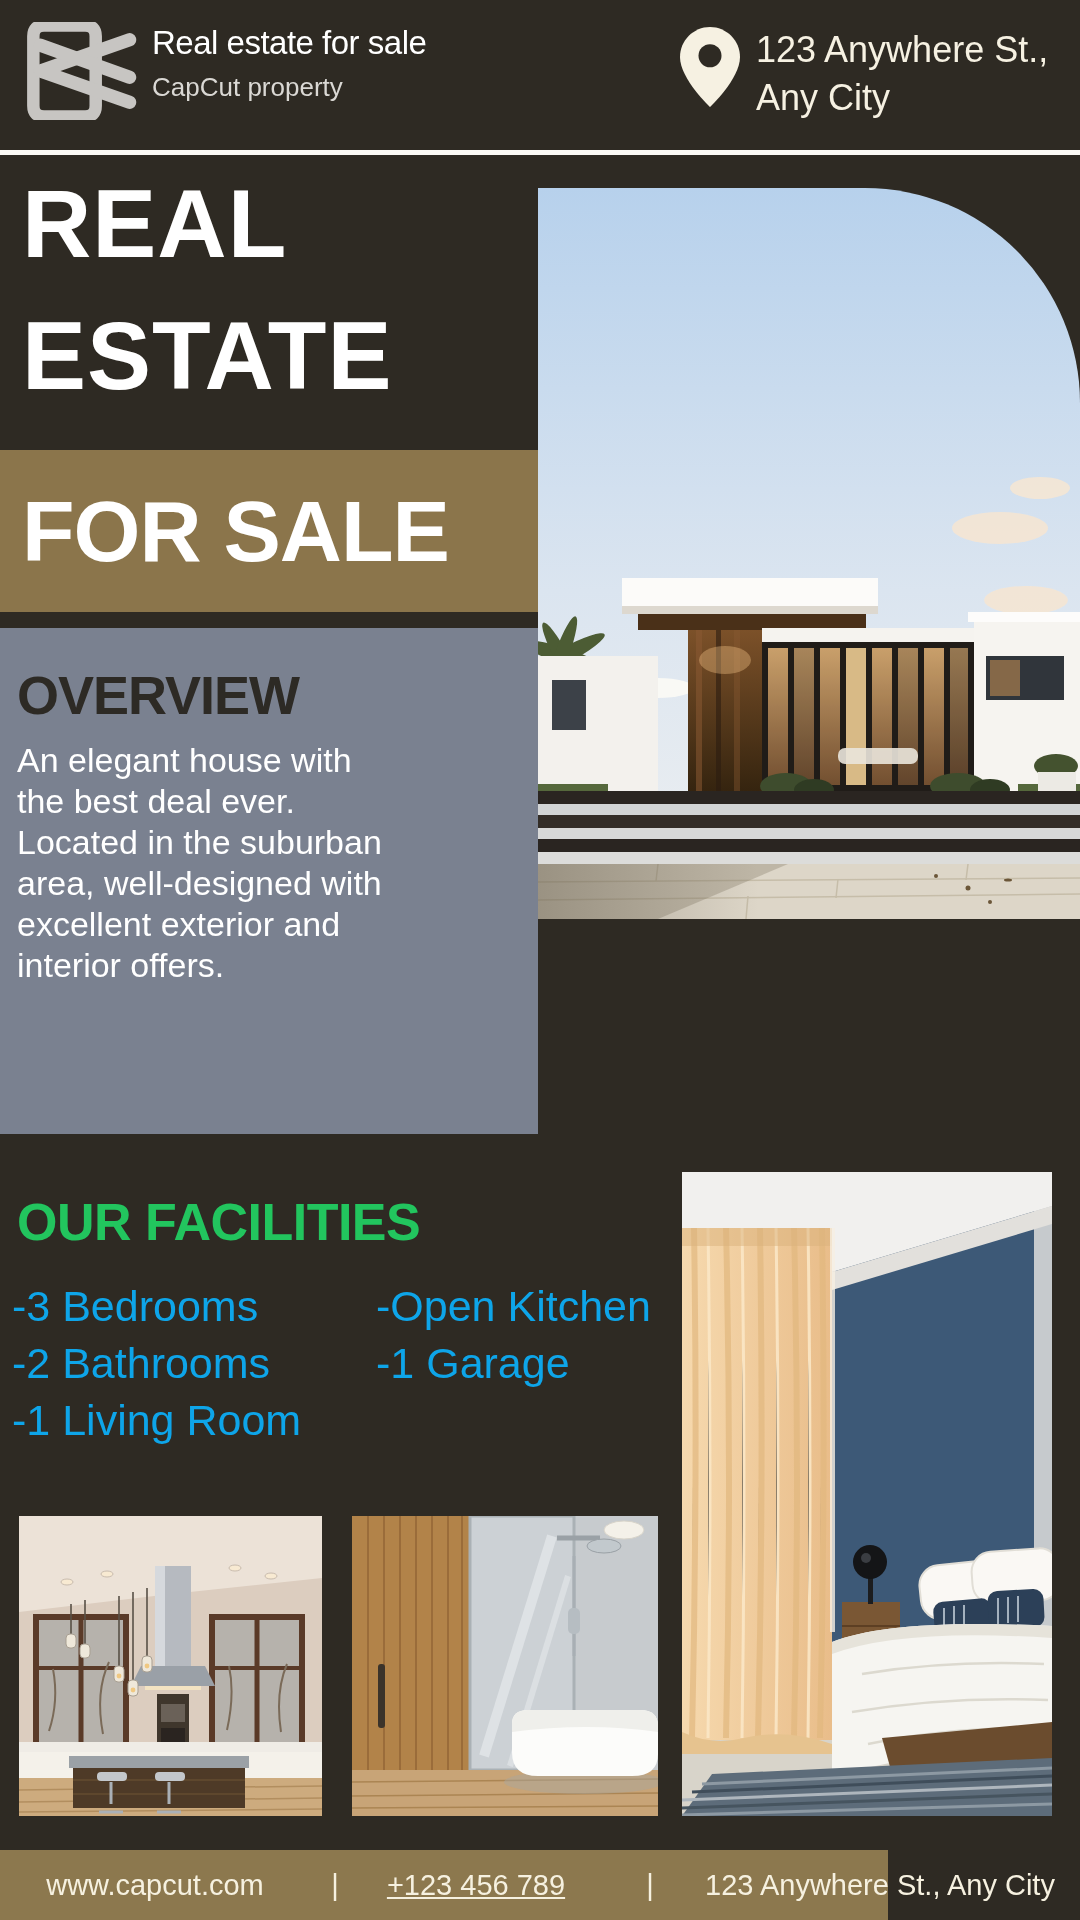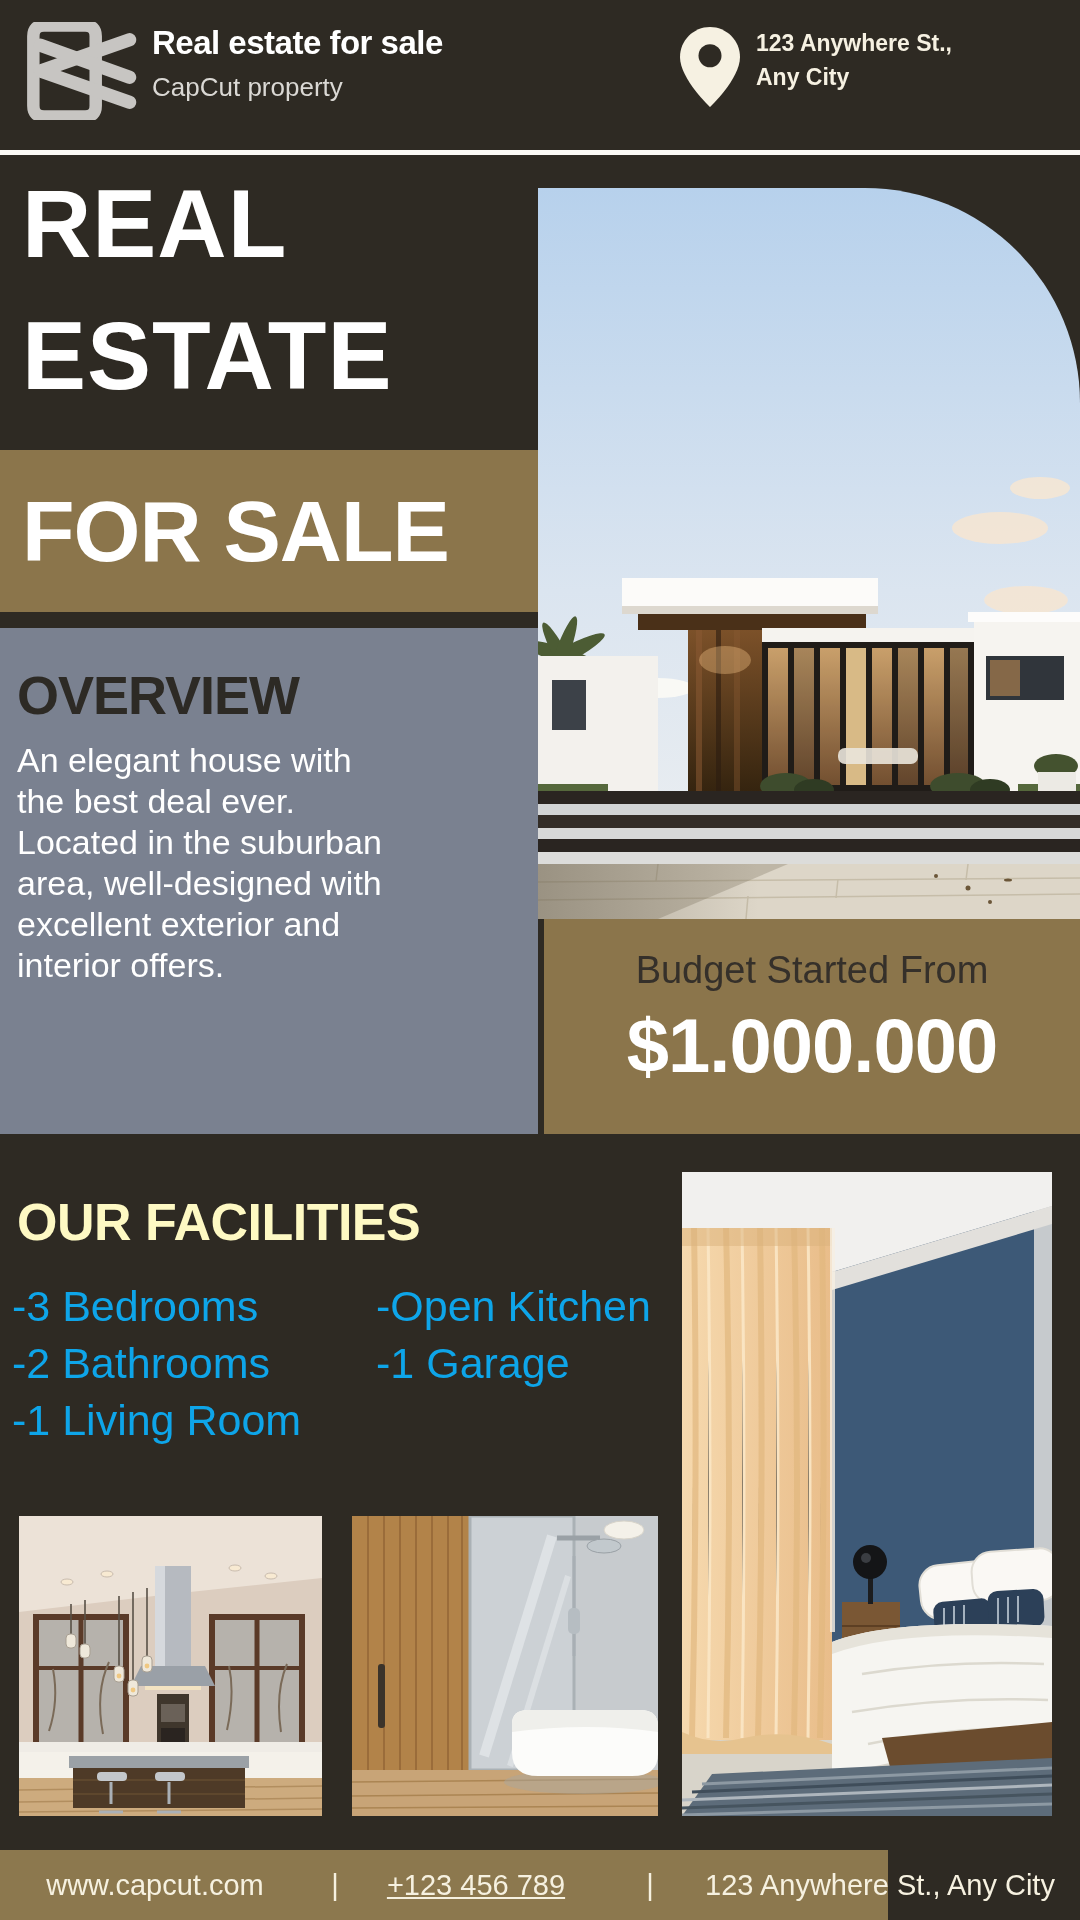--- a/index.html
+++ b/index.html
@@ -8,42 +8,42 @@
     position:relative; width:1080px; height:1920px; margin:0 auto;
     background:#2E2A23; overflow:hidden;
     font-family:"Liberation Sans","DejaVu Sans",sans-serif;
     color:#ffffff;
   }
   .abs { position:absolute; }
   .pre { white-space:pre-line; }
 
   
   .header-logo { left:16px; top:22px; width:122px; height:98px; }
-  .brand-title { left:152px; top:24px; font-size:33px; font-weight:700; letter-spacing:-0.5px; color:#ffffff; }
+  .brand-title { left:152px; top:24px; font-size:33px; font-weight:400; letter-spacing:-0.5px; color:#ffffff; }
   .brand-subtitle { left:152px; top:72px; font-size:26px; font-weight:400; color:#dad8d4; }
   .location-pin { left:680px; top:26px; width:60px; height:82px; }
-  .header-address { left:756px; top:26px; font-size:23px; line-height:34px; font-weight:700; color:#f6f1e2; }
+  .header-address { left:756px; top:26px; font-size:36px; line-height:48px; font-weight:400; color:#f6f1e2; }
   .divider { left:0; top:150px; width:1080px; height:5px; background:#fbfaf5; }
 
   
   .hero-title { left:22px; top:158px; font-size:96px; line-height:132px; font-weight:800; letter-spacing:1px; color:#ffffff; }
   .forsale-band { left:0; top:450px; width:538px; height:162px; background:#8B754B; }
   .forsale-band span { position:absolute; left:22px; top:0; line-height:162px; font-size:86px; font-weight:800; letter-spacing:-1px; color:#ffffff; }
   .overview-panel { left:0; top:628px; width:538px; height:506px; background:#7A8190; }
   .overview-heading { left:17px; top:36px; font-size:54px; font-weight:800; color:#2D2A25; letter-spacing:-1px; }
   .overview-body { left:17px; top:112px; width:505px; font-size:34px; line-height:41px; font-weight:400; color:#ffffff; }
 
   
   .hero-photo { left:538px; top:188px; width:542px; height:731px; border-top-right-radius:215px; overflow:hidden; }
   .budget-panel { left:544px; top:919px; width:536px; height:215px; background:#8B754B; text-align:center; }
   .budget-label { display:block; margin-top:30px; font-size:38px; font-weight:500; color:#35302A; }
   .budget-price { display:block; margin-top:10px; font-size:76px; font-weight:800; letter-spacing:-1px; color:#ffffff; }
 
   
-  .facilities-heading { left:17px; top:1192px; font-size:52px; font-weight:800; letter-spacing:-0.5px; color:#fef9c3; }
+  .facilities-heading { left:17px; top:1192px; font-size:52px; font-weight:800; letter-spacing:-0.5px; color:#22c55e; }
   .fac-col { top:1278px; font-size:43px; line-height:57px; font-weight:400; color:#0ea5e9; }
   .fac-col1 { left:12px; }
   .fac-col2 { left:332px;margin-left:44px; }
 
   
   .photo { overflow:hidden; }
   .photo svg { display:block; width:100%; height:100%; }
   .kitchen-photo { left:19px; top:1516px; width:303px; height:300px; }
   .bathroom-photo { left:352px; top:1516px; width:306px; height:300px; }
   .bedroom-photo { left:682px; top:1172px; width:370px; height:644px; }
@@ -198,24 +198,20 @@
       <rect x="0" y="676" width="220" height="55" fill="url(#hgShade)"></rect>
       <g fill="#6b5638">
         <circle cx="430" cy="700" r="2.5"></circle>
           <circle cx="452" cy="714" r="2"></circle>
         <circle cx="398" cy="688" r="2"></circle>
           <ellipse cx="470" cy="692" rx="4" ry="1.5"></ellipse>
       </g>
     </svg>
   </div>
 
-  <div class="abs budget-panel">
-    <span class="budget-label">Budget Started From</span>
-    <span class="budget-price">$1.000.000</span>
-  </div>
 
   <div class="abs facilities-heading">OUR FACILITIES</div>
   <div class="abs fac-col fac-col1">
     <div>-3 Bedrooms</div>
     <div>-2 Bathrooms</div>
     <div>-1 Living Room</div>
   </div>
   <div class="abs fac-col fac-col2">
     <div>-Open Kitchen</div>
     <div>-1 Garage</div>

